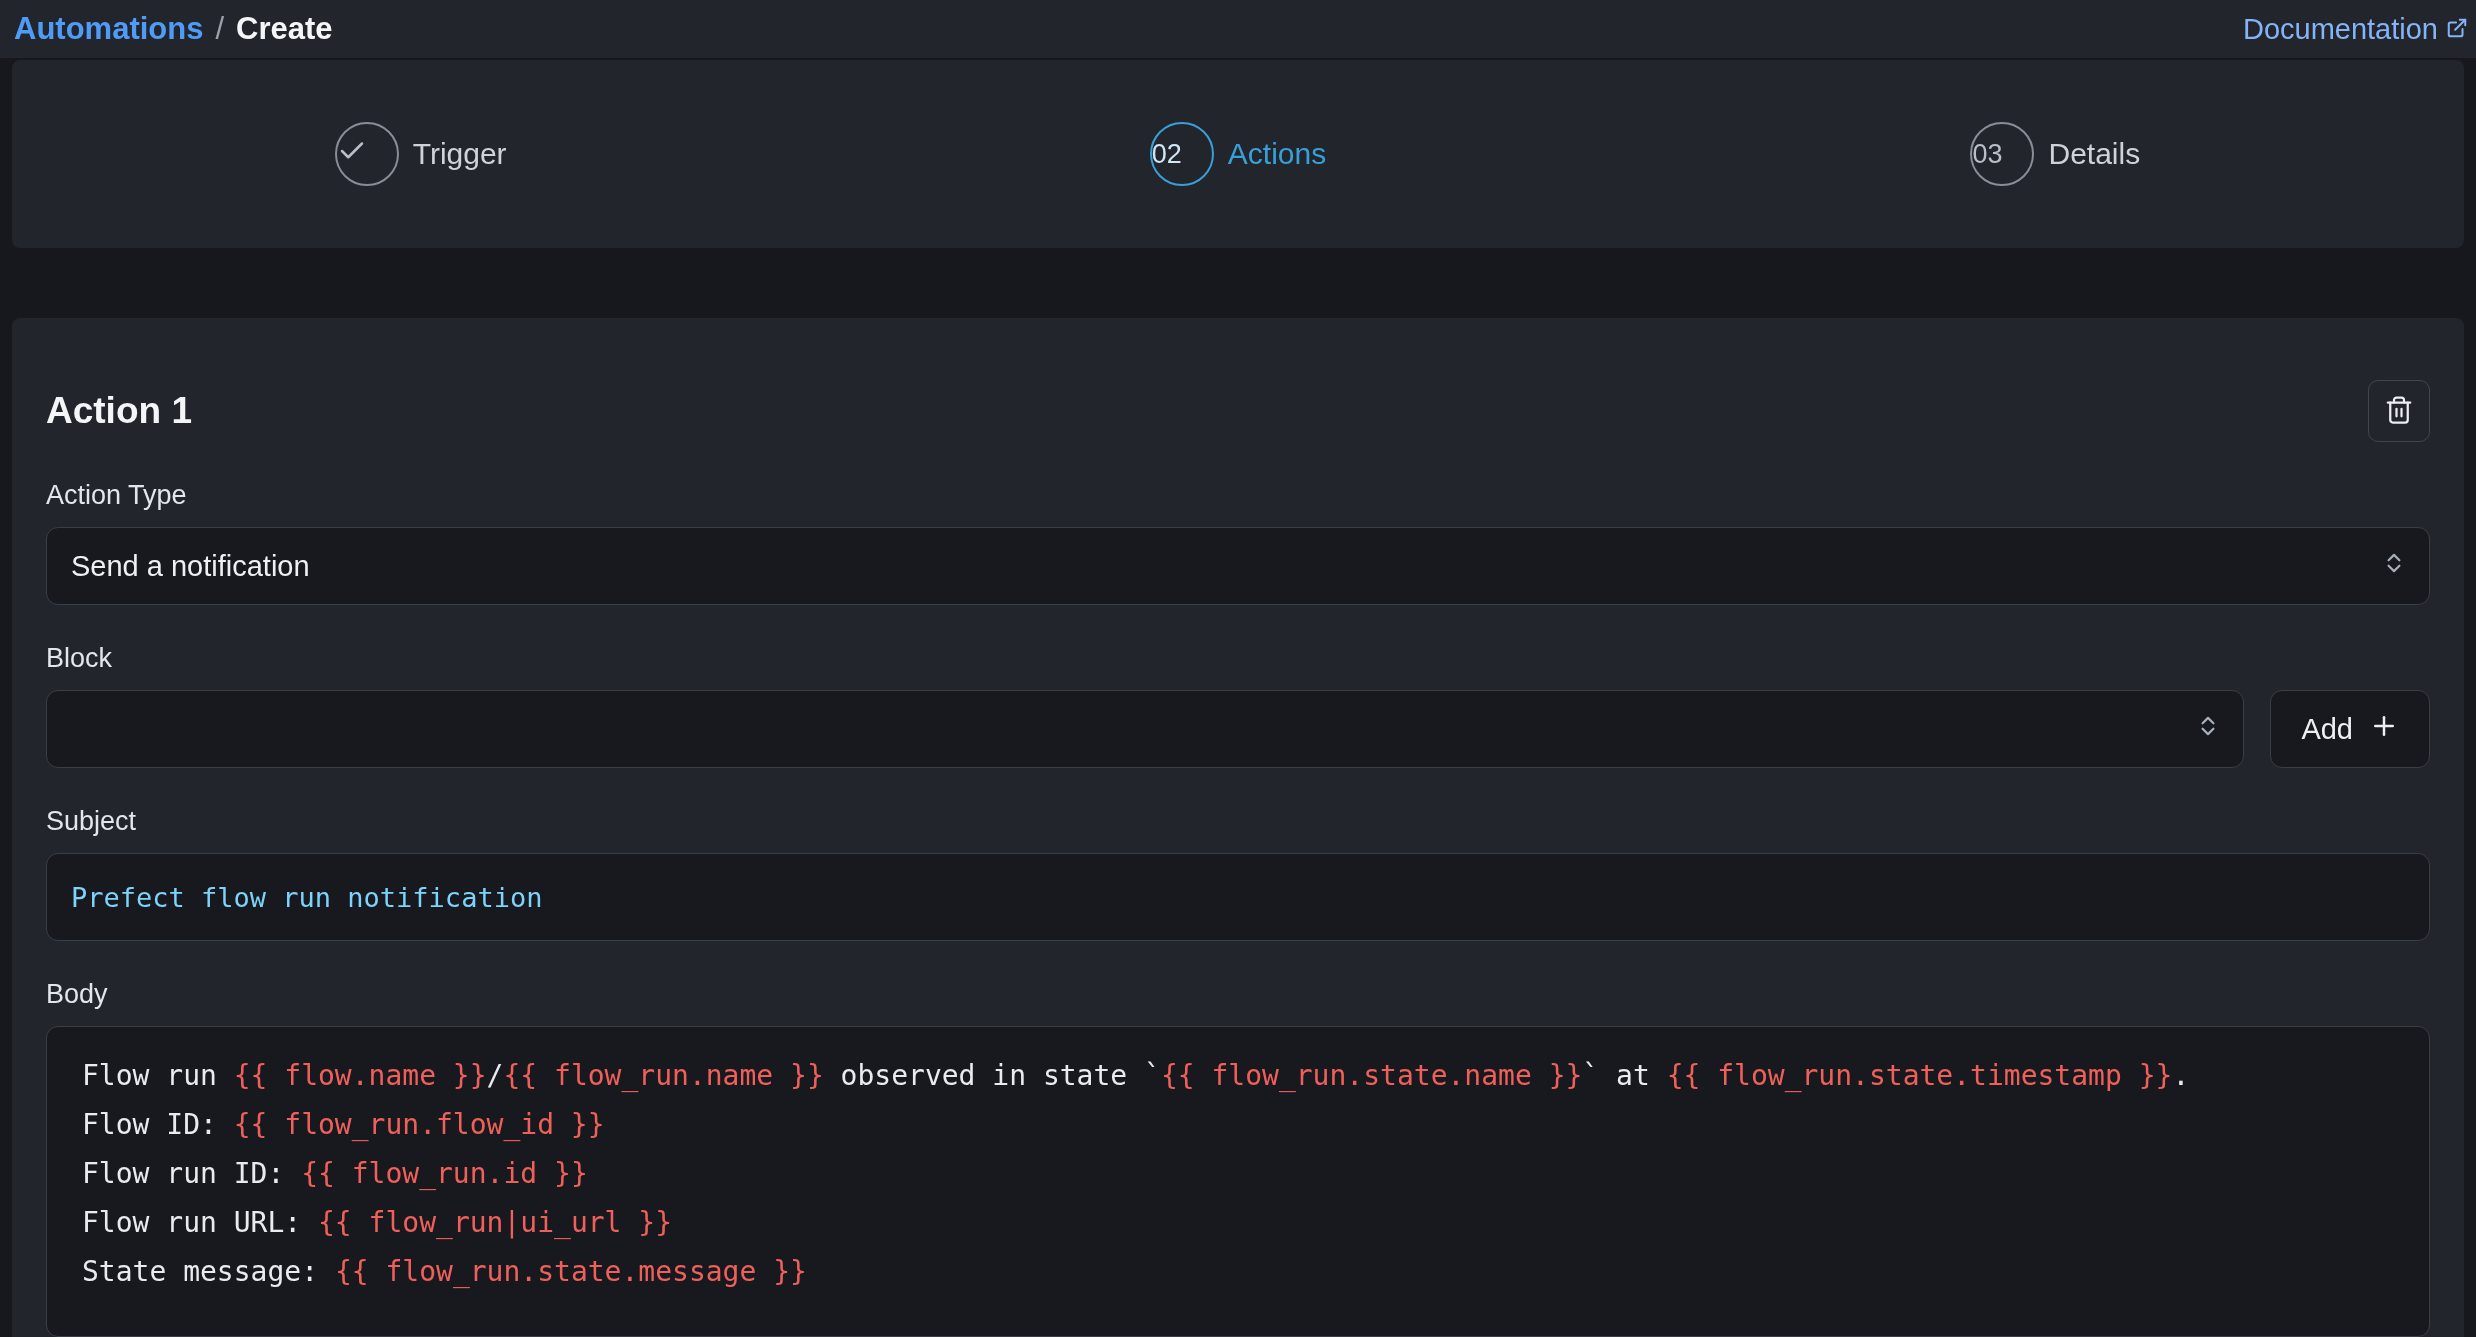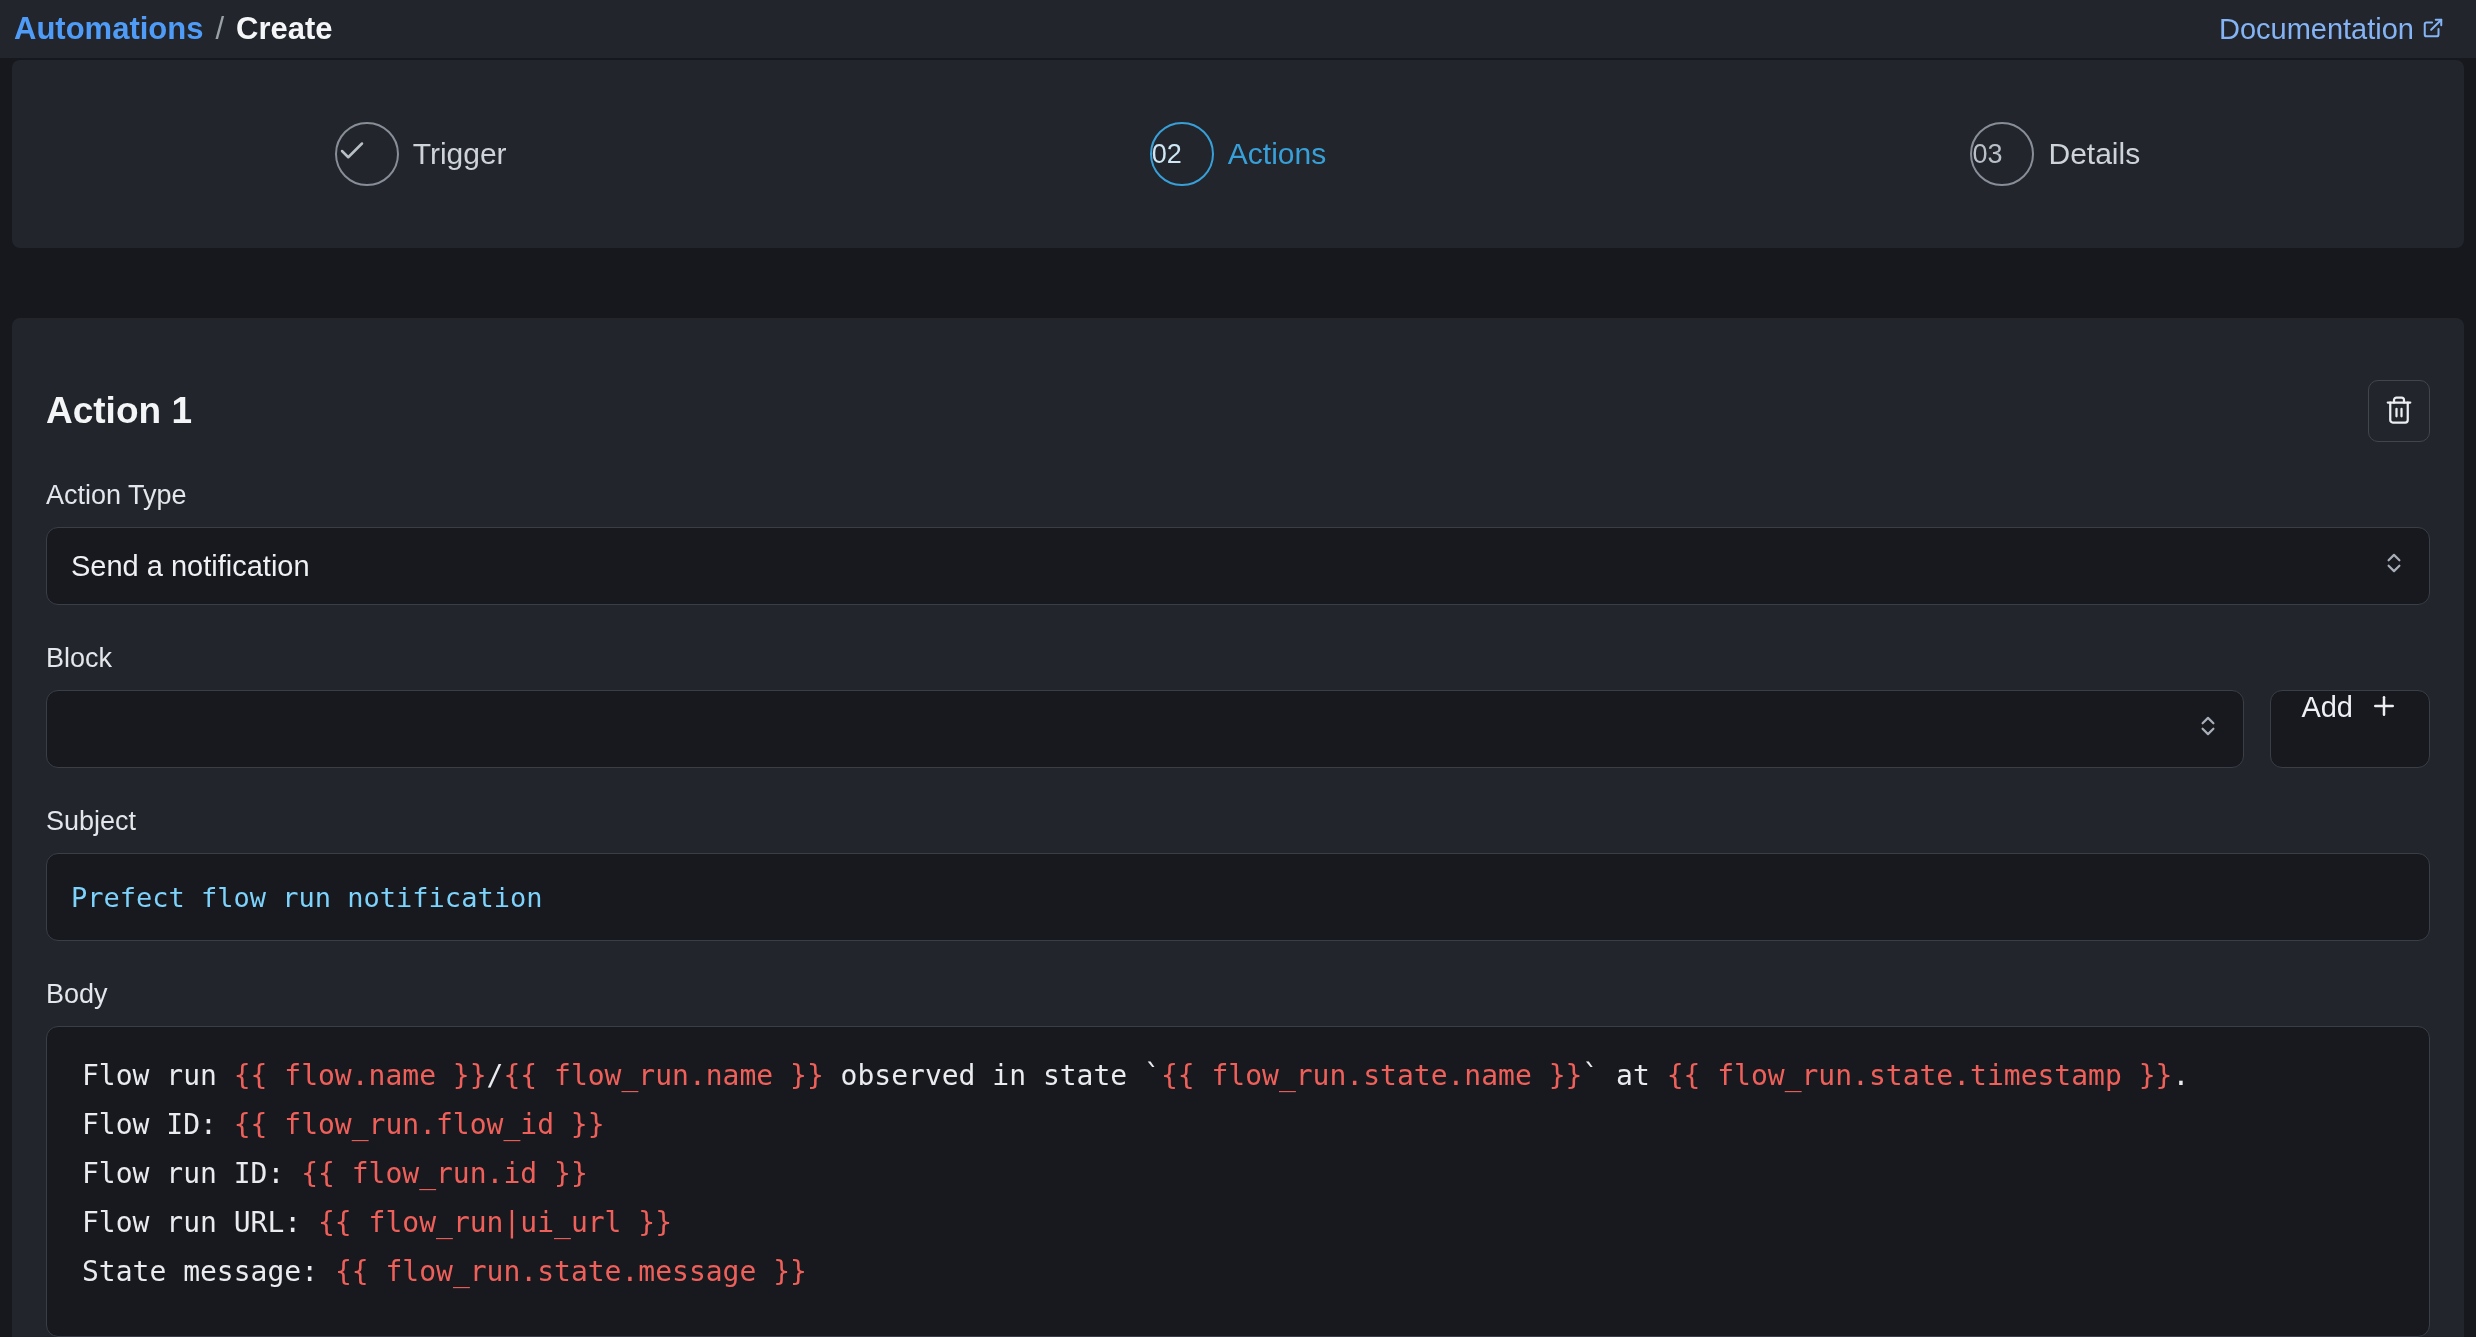--- a/index.html
+++ b/index.html
@@ -22,21 +22,21 @@
     color:var(--text);
   }
 
   
   .topbar{
     height:58px;
     background:var(--panel-bg);
     display:flex;
     align-items:center;
     justify-content:space-between;
-    padding:0 32px 0 14px;
+    padding:0 8px 0 14px;
   }
   .breadcrumb{display:flex;align-items:baseline;gap:12px;font-size:31px;font-weight:700;}
   .breadcrumb .crumb-link{color:var(--accent-blue);cursor:pointer;text-decoration:none;}
   .breadcrumb .sep{color:#9aa0a8;font-weight:400;}
   .breadcrumb .current{color:#f5f6f8;}
   .doc-link{
     display:flex;align-items:flex-start;gap:8px;
     color:var(--link-blue);font-size:29px;cursor:pointer;text-decoration:none;
   }
   .doc-link svg{margin-top:-4px;}
@@ -105,21 +105,21 @@
     cursor:pointer;
   }
   .block-row{display:flex;gap:26px;}
   .block-row .select{flex:1;}
   .btn{
     height:78px;
     padding:0 30px;
     background:var(--input-bg);
     border:1px solid var(--border);
     border-radius:12px;
-    display:flex;gap:16px;
+    display:flex;align-items:center;gap:16px;
     font-size:29px;color:#eef0f3;
     cursor:pointer;
   }
   .text-input{
     height:88px;
     width:100%;
     background:var(--input-bg);
     border:1px solid var(--border);
     border-radius:12px;
     padding:0 24px;

